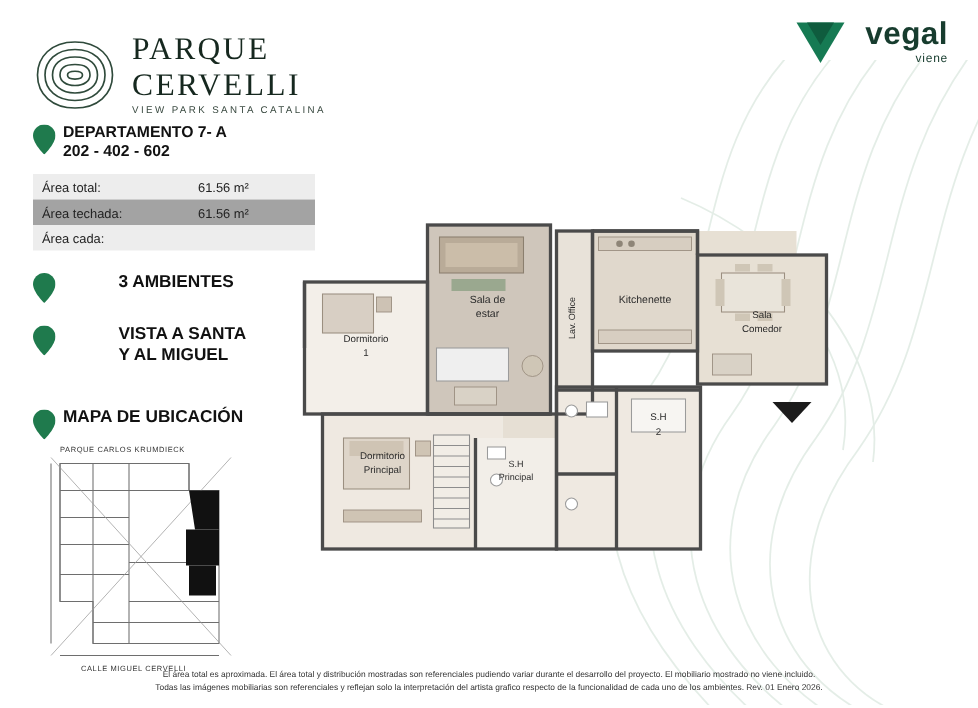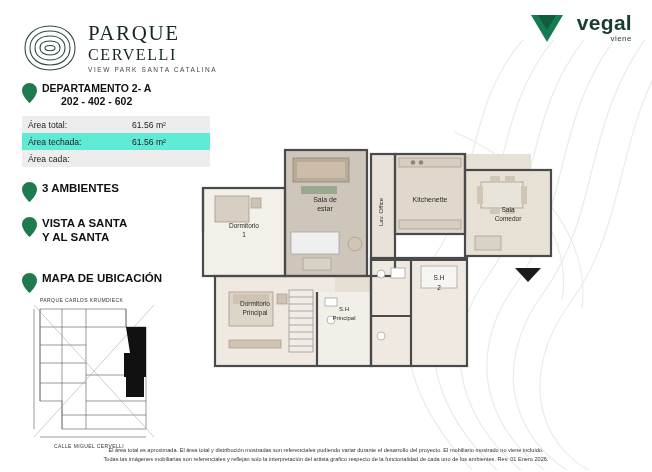--- a/index.html
+++ b/index.html
@@ -51,21 +51,21 @@
     line-height: 1;
   }
   .brand-name-1 {
     font-size: 21px;
     letter-spacing: 1.6px;
     font-weight: 400;
     color: #16281f;
     font-family: "Liberation Serif", serif;
   }
   .brand-name-2 {
-    font-size: 16px;
+    font-size: 21px;
     letter-spacing: 1.6px;
     font-weight: 400;
     color: #16281f;
     margin-top: 3px;
     font-family: "Liberation Serif", serif;
   }
   .brand-sub {
     font-size: 6.5px;
     letter-spacing: 1.6px;
     color: #3a4a41;
@@ -123,31 +123,30 @@
     font-size: 10.5px;
     font-weight: 700;
     color: #111;
     line-height: 1.25;
   }
   .dept-nums {
     font-size: 10.5px;
     font-weight: 700;
     color: #111;
     line-height: 1.25;
-    text-align: center;
   }
 
   .area-table {
     margin-top: 8px;
     width: 188px;
     border-collapse: collapse;
     font-size: 8.6px;
   }
   .area-table tr {
-    background: #5eead4;
+    background: #a3a3a3;
   }
   .area-table tr.alt {
     background: #ededed;
   }
   .area-table td {
     padding: 3.5px 6px;
     color: #222;
     margin-left: 19px;
   }
   .area-table td.val {
@@ -156,20 +155,21 @@
   }
 
   .feature {
     margin-top: 14px;
   }
   .feature-title {
     font-size: 11.5px;
     font-weight: 700;
     color: #111;
     line-height: 1.22;
+    margin-left: 37px;
   }
 
   .map-block {
     margin-top: 28px;
   }
   .map-title {
     font-size: 11.5px;
     font-weight: 700;
     color: #111;
   }
@@ -268,21 +268,21 @@
     </div>
   </div>
 
   <div class="left-col">
 
     <div class="pin-row">
       <svg class="pin" viewBox="0 0 15 20">
         <path d="M7.5,0 C11.6,0 15,3.3 15,7.4 C15,13 7.5,20 7.5,20 C7.5,20 0,13 0,7.4 C0,3.3 3.4,0 7.5,0Z" fill="#1f7a4d"></path>
       </svg>
       <div>
-        <div class="dept-title">DEPARTAMENTO 2- A</div>
+        <div class="dept-title">DEPARTAMENTO 7- A</div>
         <div class="dept-nums">202 - 402 - 602</div>
       </div>
     </div>
 
     <table class="area-table">
       <tbody>
           <tr class="alt">
         <td>Área total:</td>
         <td class="val">61.56 m²</td>
       </tr>
@@ -303,21 +303,21 @@
       </svg>
       <div class="feature-title">3 AMBIENTES</div>
     </div>
 
     <div class="feature pin-row">
       <svg class="pin" viewBox="0 0 15 20">
         <path d="M7.5,0 C11.6,0 15,3.3 15,7.4 C15,13 7.5,20 7.5,20 C7.5,20 0,13 0,7.4 C0,3.3 3.4,0 7.5,0Z" fill="#1f7a4d"></path>
       </svg>
       <div>
         <div class="feature-title">VISTA A SANTA</div>
-        <div class="feature-title">Y AL SANTA</div>
+        <div class="feature-title">Y AL MIGUEL</div>
       </div>
     </div>
 
     <div class="map-block">
       <div class="pin-row">
         <svg class="pin" viewBox="0 0 15 20">
           <path d="M7.5,0 C11.6,0 15,3.3 15,7.4 C15,13 7.5,20 7.5,20 C7.5,20 0,13 0,7.4 C0,3.3 3.4,0 7.5,0Z" fill="#1f7a4d"></path>
         </svg>
         <div class="map-title">MAPA DE UBICACIÓN</div>
       </div>

